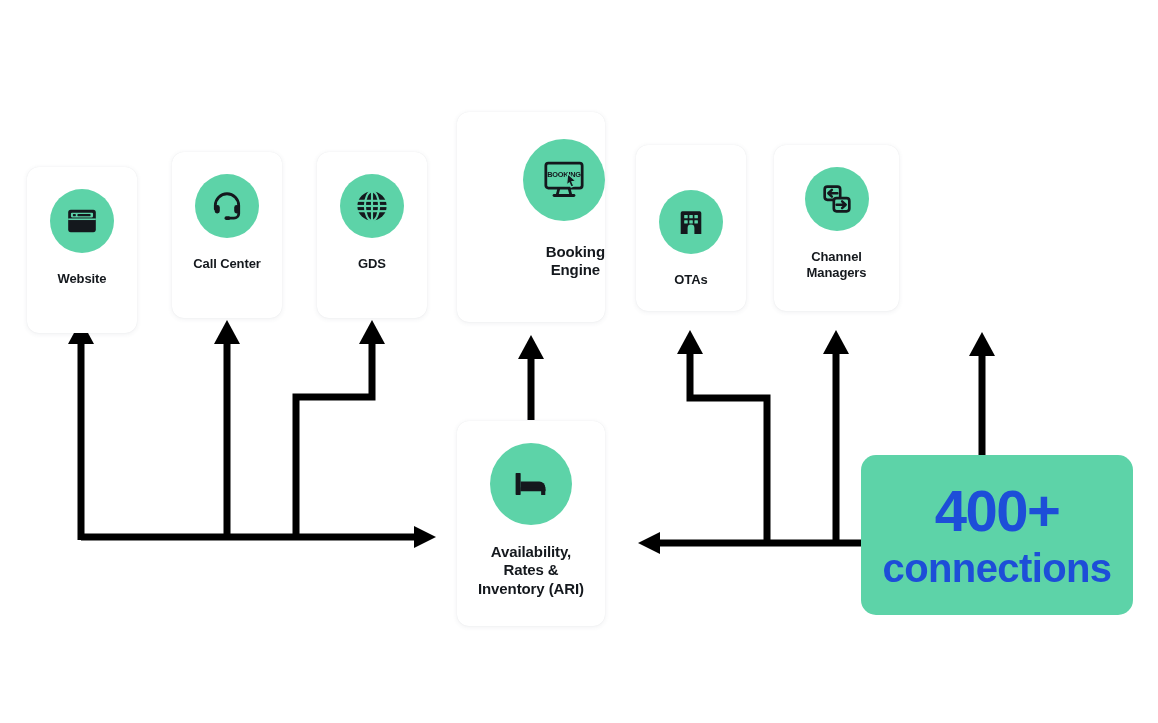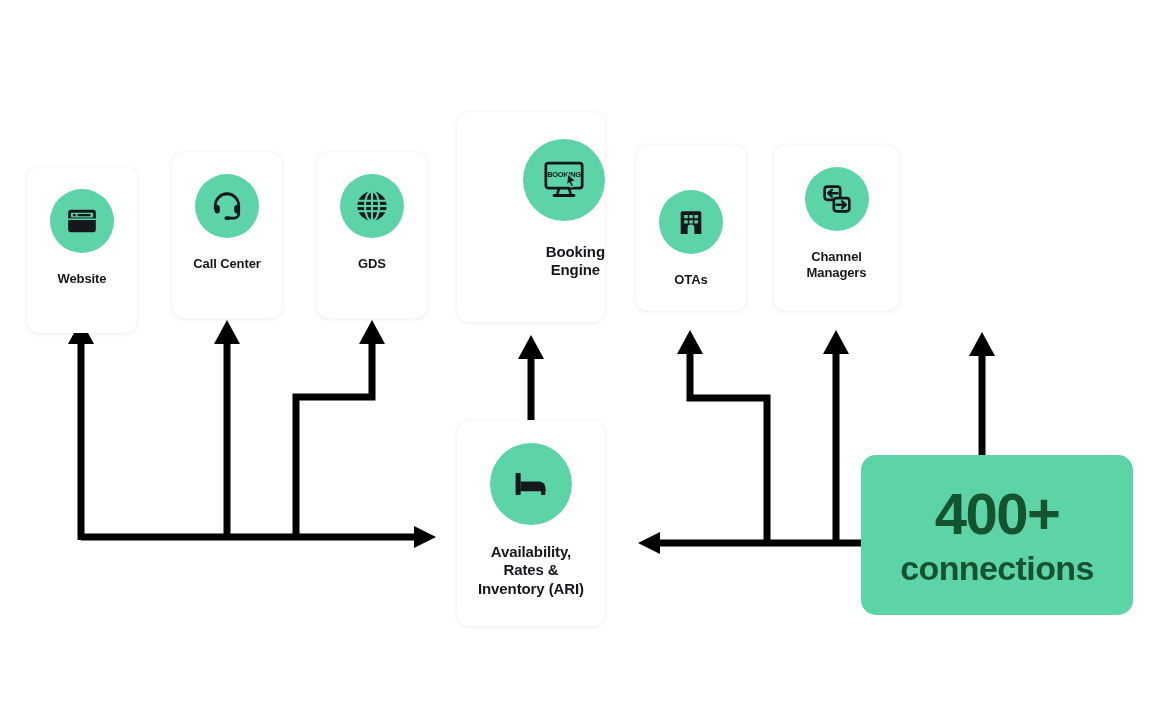--- a/index.html
+++ b/index.html
@@ -79,30 +79,30 @@
 
   
   .highlight-box {
     position: absolute;
     background: var(--brand, #5DD3A8);
     border-radius: 15px;
     display: flex;
     flex-direction: column;
     align-items: center;
     justify-content: center;
-    color: #14532d;
+    color: #1d4ed8;
   }
   .highlight-number {
     font-size: 58px;
     font-weight: bold;
     line-height: 1;
     letter-spacing: -1.5px;
   }
   .highlight-sub {
-    font-size: 34px;
+    font-size: 40px;
     font-weight: bold;
     line-height: 1;
     letter-spacing: -0.6px;
     margin-top: 8px;
   }
 
   
   #connectors {
     position: absolute;
     left: 0; top: 0;

